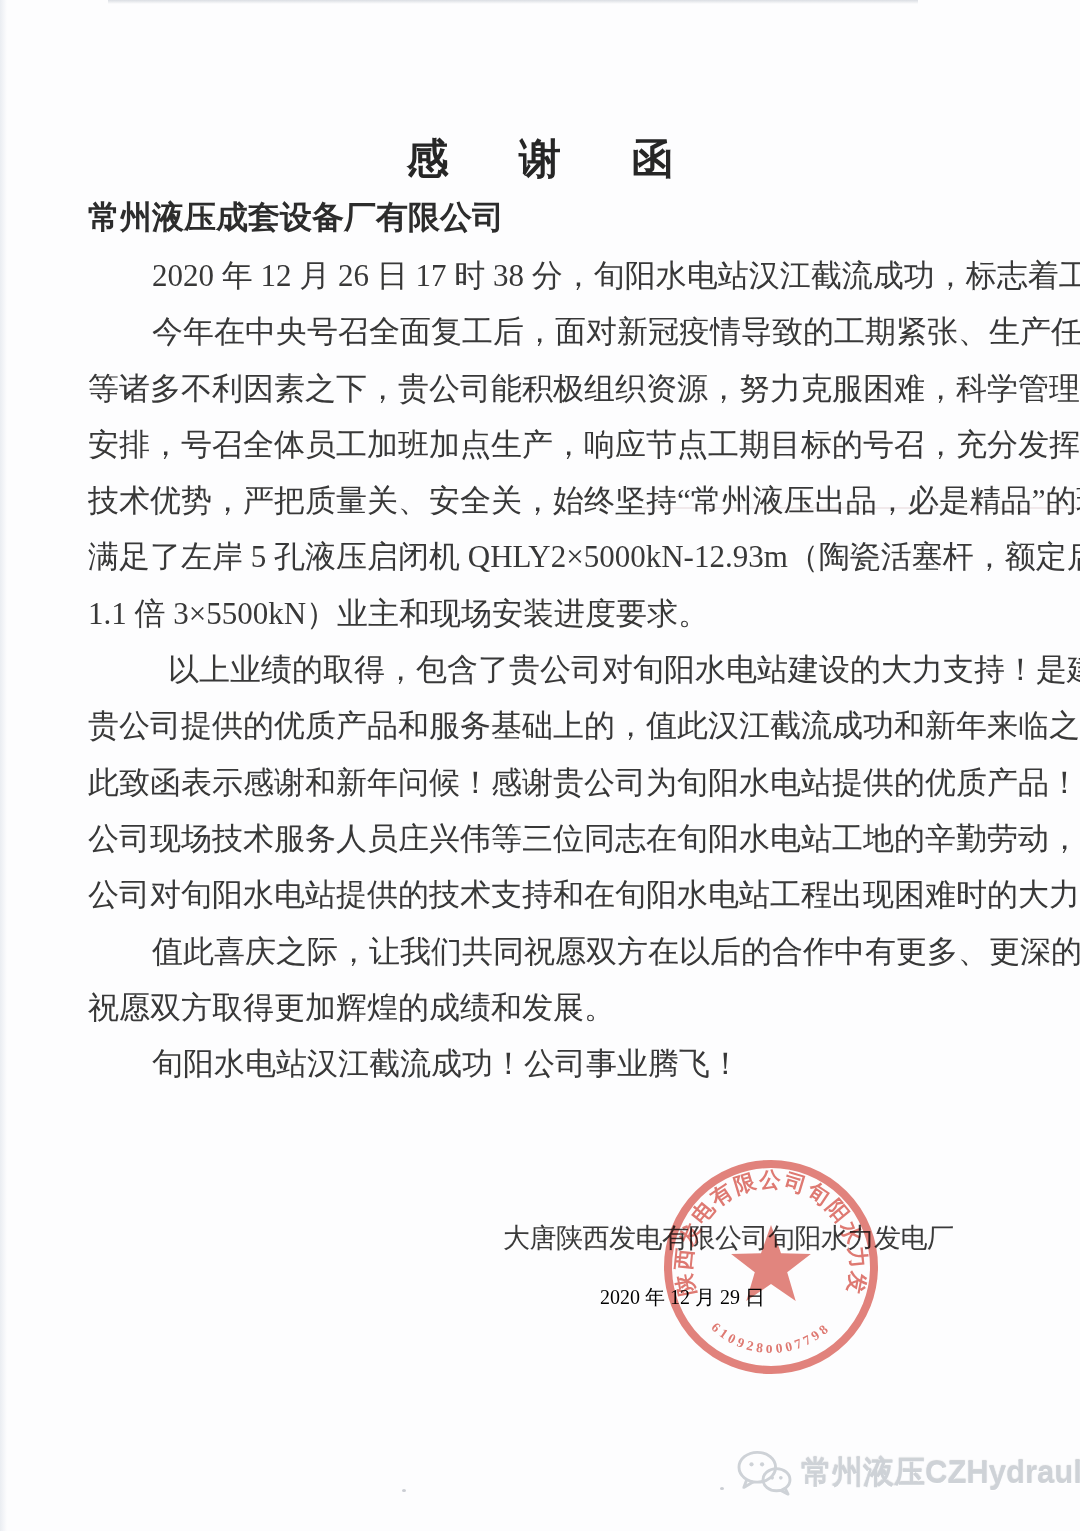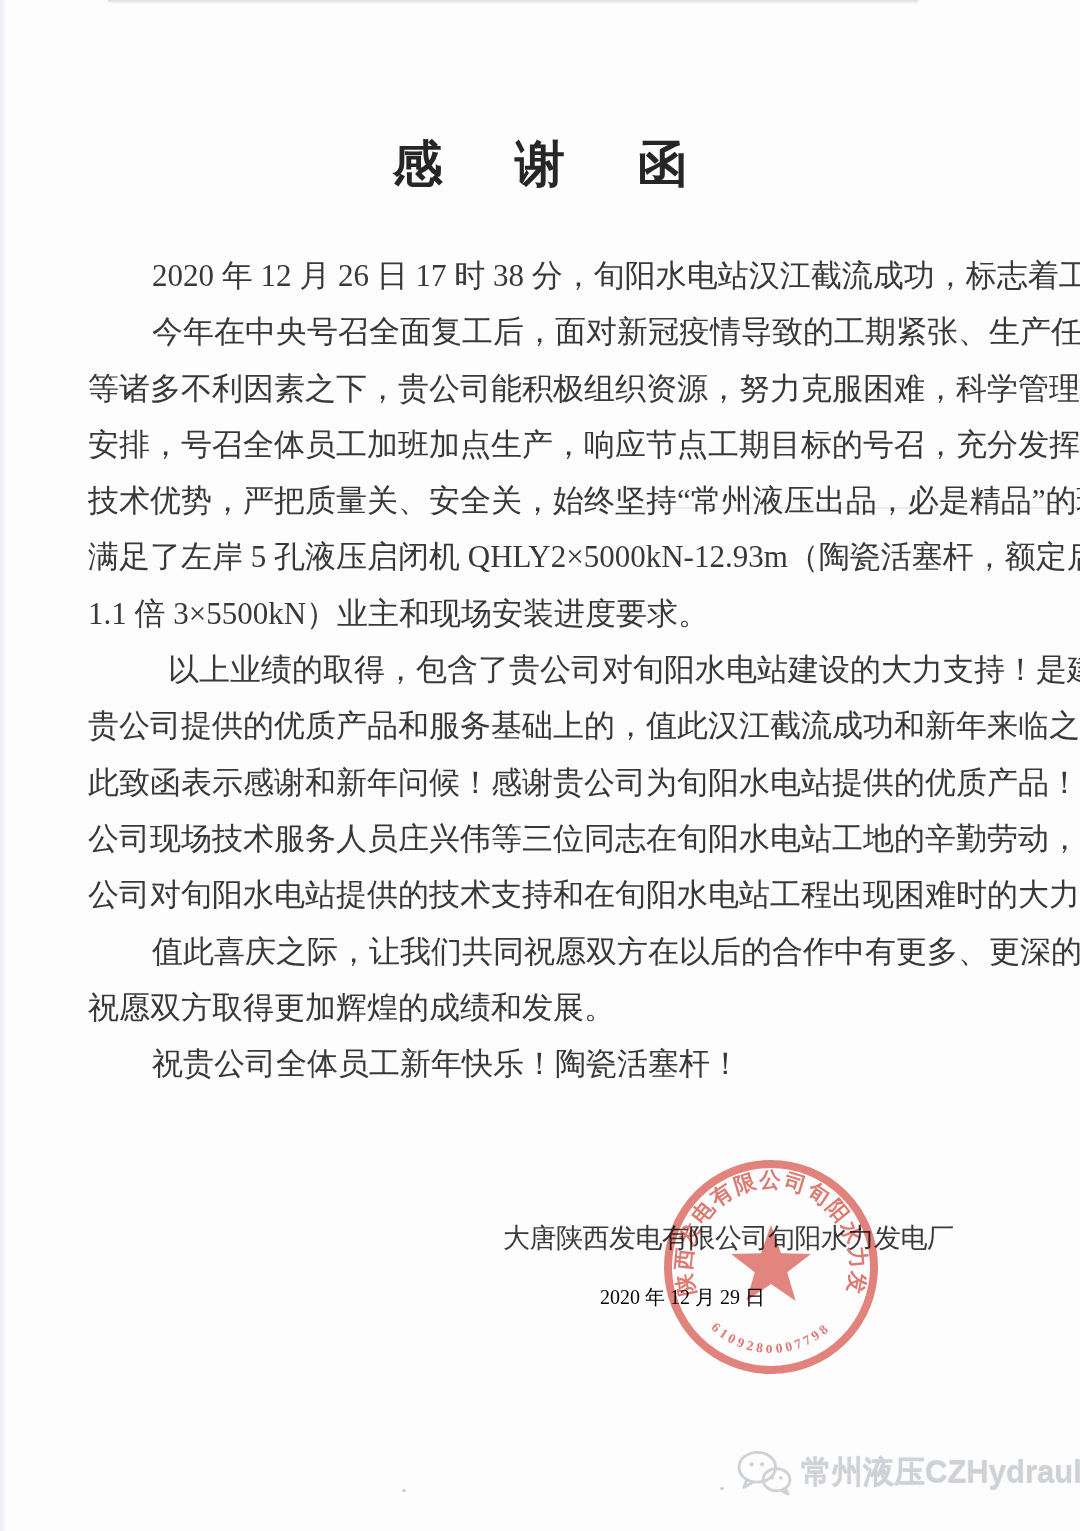--- a/index.html
+++ b/index.html
@@ -28,21 +28,21 @@
     pointer-events:none;
   }
   .scan-speck{position:absolute;width:4px;height:3px;border-radius:50%;
     background:rgba(160,166,174,.55);pointer-events:none;}
   .speck-a{left:402px;top:1489px;}
   .speck-b{left:720px;top:1487px;}
 
   .title{
     position:absolute;top:131px;left:0;width:100%;
     text-align:center;
-    font-size:50px;font-weight:bold;color:#262626;
+    font-size:42px;font-weight:bold;color:#262626;
     letter-spacing:30px;text-indent:30px;
     white-space:nowrap;
   }
   .recipient{
     position:absolute;top:196px;left:88px;
     font-size:32px;font-weight:bold;color:#2c2c2c;
     white-space:nowrap;
   }
   .body-block{
     position:absolute;top:248px;left:88px;width:910px;
@@ -92,37 +92,38 @@
 <div class="page">
 
   <div class="scan-top-edge"></div>
   <div class="scan-left-edge"></div>
   <div class="scan-fold-line"></div>
   <div class="scan-speck speck-a"></div>
   <div class="scan-speck speck-b"></div>
 
   <div class="title">感  谢  函</div>
 
+  <div class="recipient">常州液压成套设备厂有限公司</div>
 
   <div class="body-block">
     <div class="line indent-2">2020 年 12 月 26 日 17 时 38 分，旬阳水电站汉江截流成功，标志着工程建</div>
     <div class="line indent-2">今年在中央号召全面复工后，面对新冠疫情导致的工期紧张、生产任务繁重</div>
     <div class="line">等诸多不利因素之下，贵公司能积极组织资源，努力克服困难，科学管理、统筹</div>
     <div class="line">安排，号召全体员工加班加点生产，响应节点工期目标的号召，充分发挥管理和</div>
     <div class="line">技术优势，严把质量关、安全关，始终坚持“常州液压出品，必是精品”的理念，</div>
     <div class="line">满足了左岸 5 孔液压启闭机 QHLY2×5000kN-12.93m（陶瓷活塞杆，额定启门力</div>
     <div class="line">1.1 倍 3×5500kN）业主和现场安装进度要求。</div>
     <div class="line indent-2-5">以上业绩的取得，包含了贵公司对旬阳水电站建设的大力支持！是建立在</div>
     <div class="line">贵公司提供的优质产品和服务基础上的，值此汉江截流成功和新年来临之际，特</div>
     <div class="line">此致函表示感谢和新年问候！感谢贵公司为旬阳水电站提供的优质产品！感谢贵</div>
     <div class="line">公司现场技术服务人员庄兴伟等三位同志在旬阳水电站工地的辛勤劳动，感谢贵</div>
     <div class="line">公司对旬阳水电站提供的技术支持和在旬阳水电站工程出现困难时的大力援助。</div>
     <div class="line indent-2">值此喜庆之际，让我们共同祝愿双方在以后的合作中有更多、更深的合作，</div>
     <div class="line">祝愿双方取得更加辉煌的成绩和发展。</div>
-    <div class="line indent-2">祝贵公司全体员工新年快乐！陶瓷活塞杆！</div>
+    <div class="line indent-2">旬阳水电站汉江截流成功！公司事业腾飞！</div>
   </div>
 
   <div class="signature">大唐陕西发电有限公司旬阳水力发电厂</div>
   <div class="sig-date">2020 年 12 月 29 日</div>
 
   <svg class="stamp" viewBox="0 0 222 222" aria-hidden="true">
     <circle cx="111" cy="111" r="103" fill="none" stroke="#d95a50" stroke-width="8" opacity="0.82"></circle>
     <path id="sealTopArc" d="M 38.5 144.8 A 80 80 0 1 1 183.5 144.8" fill="none"></path>
     <path id="sealBottomArc" d="M 50.2 171.8 A 86 86 0 0 0 171.8 171.8" fill="none"></path>
     <text font-size="21.5" fill="#d95a50" letter-spacing="2" opacity="0.88">

